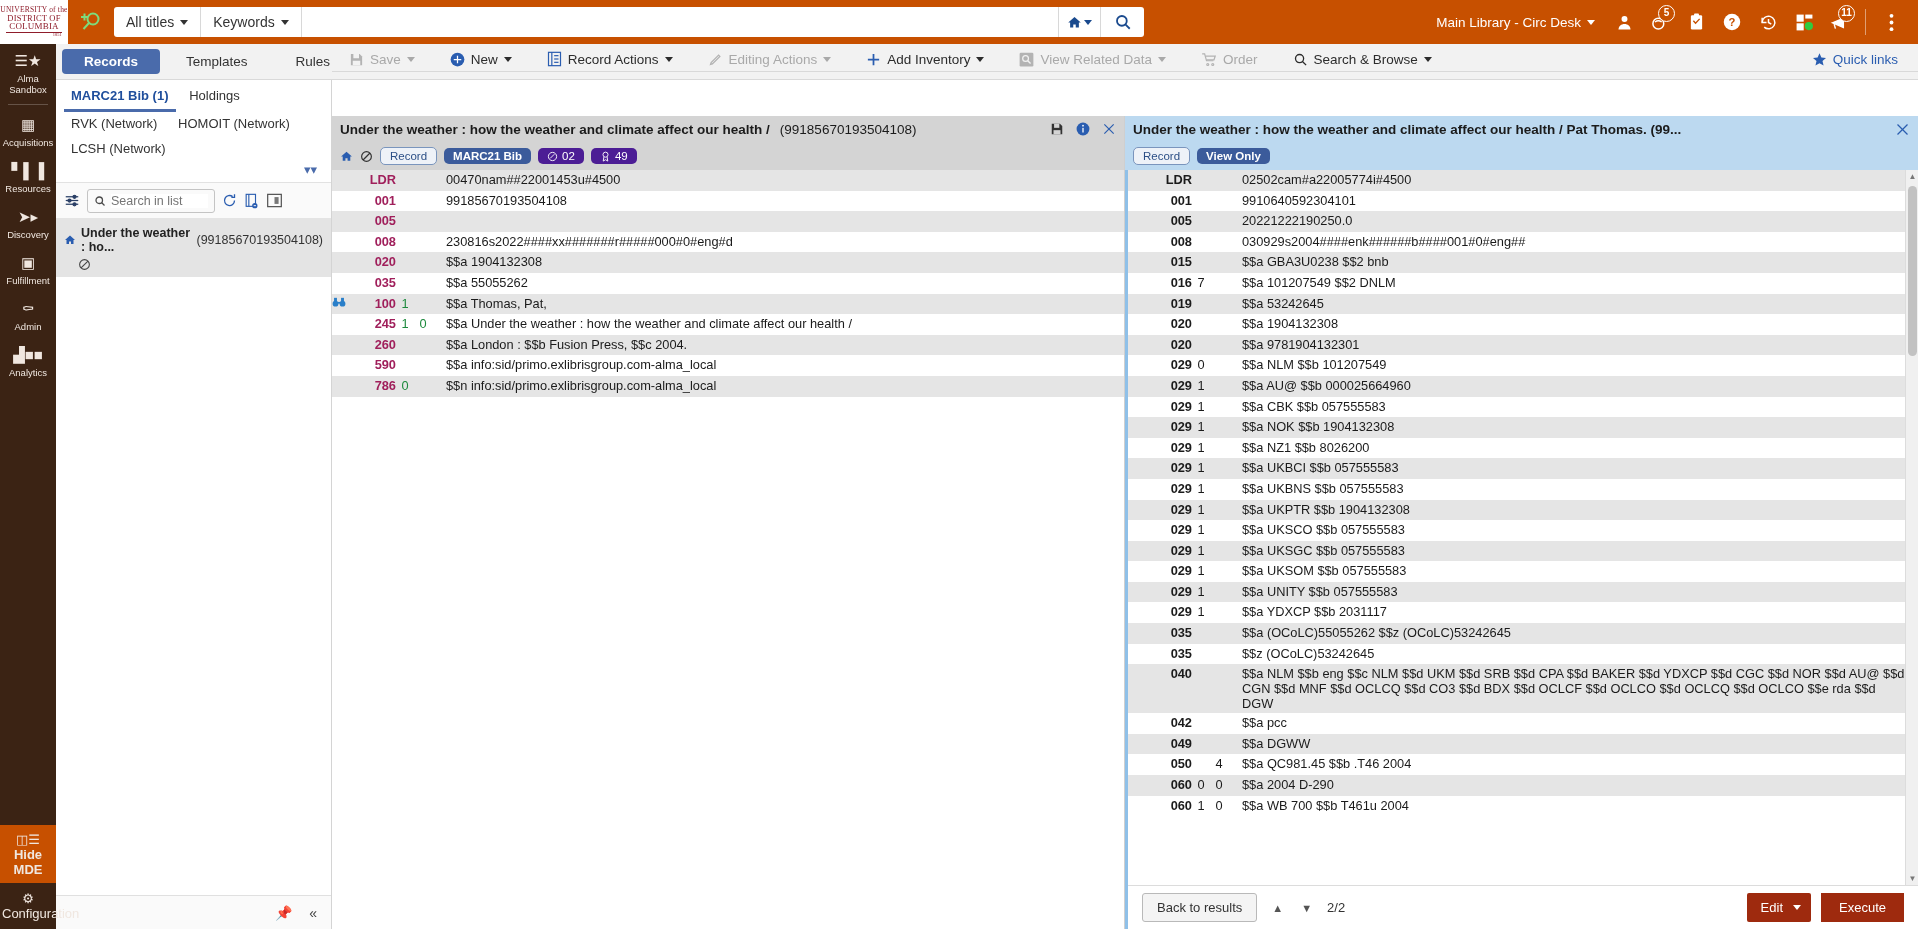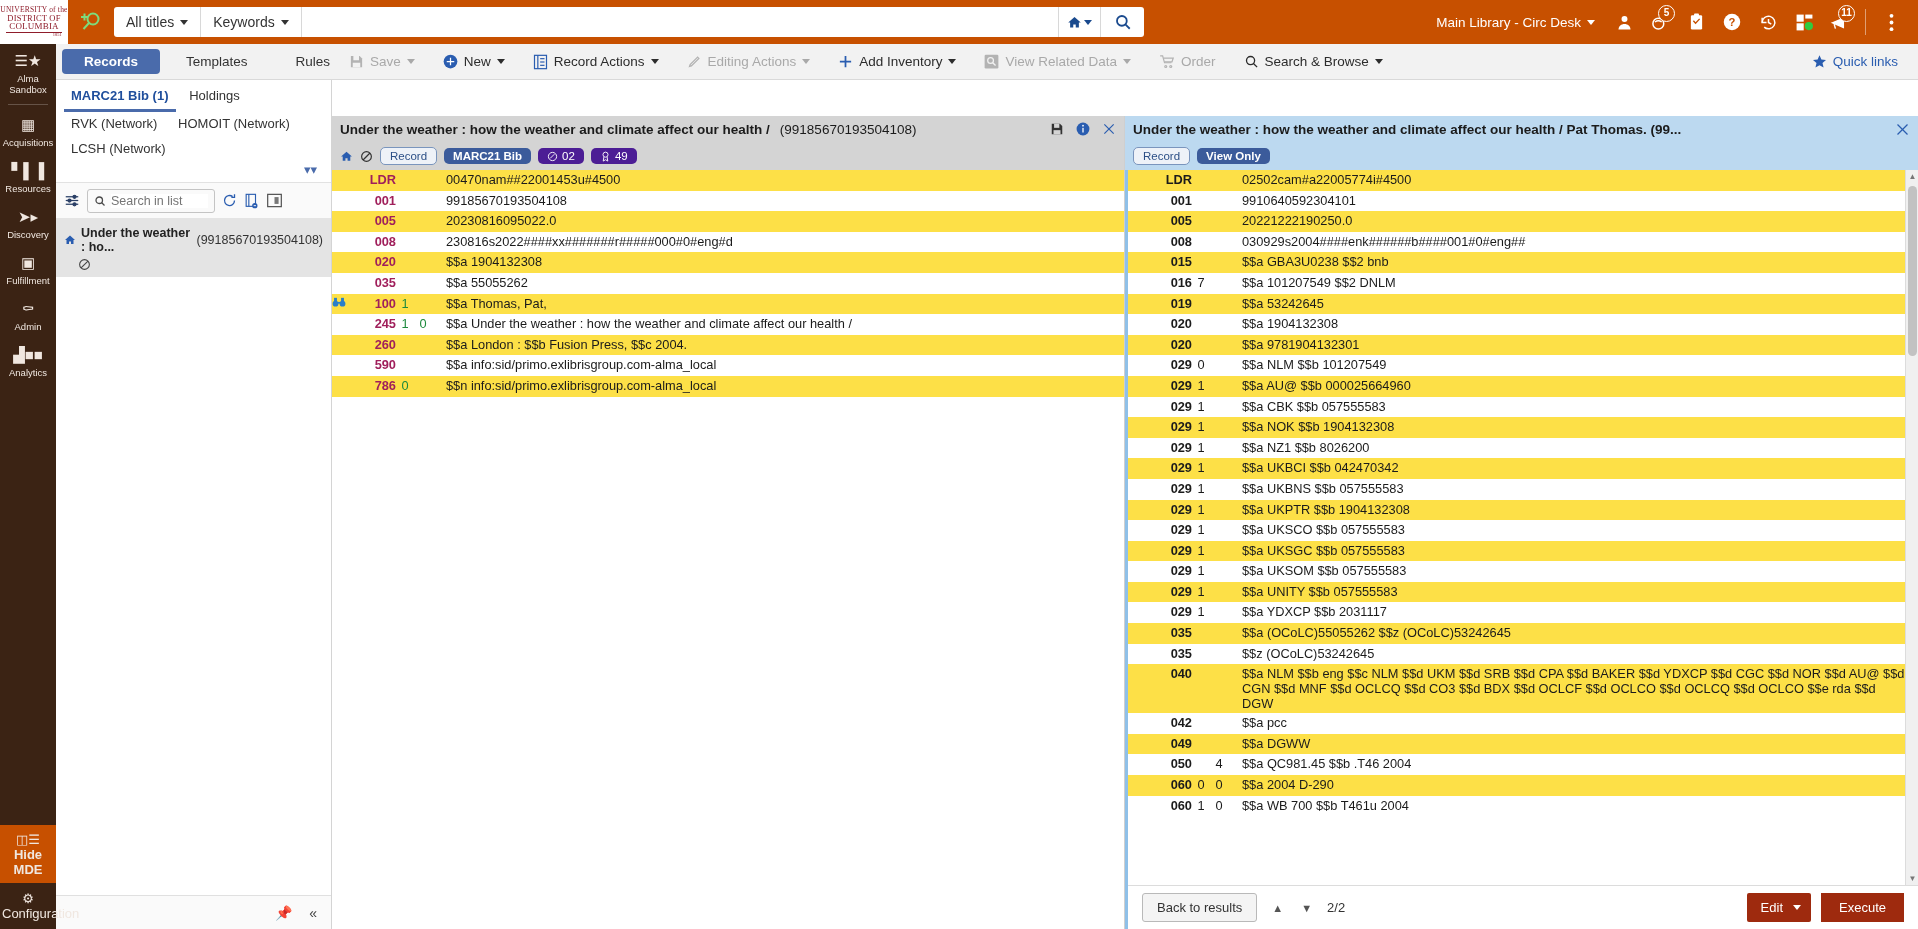--- a/index.html
+++ b/index.html
@@ -76,22 +76,22 @@
   .main { flex: 1; display: flex; flex-direction: column; min-width: 0; background: #fff; }
 
   .tabrow {
     height: 36px; background: #f2f2f2; display: flex; align-items: center; padding: 0 6px;
     border-bottom: 1px solid #d9d9d9; flex: 0 0 36px;
   }
   .ptab { padding: 5px 22px; font-size: 13.5px; color: #333; border-radius: 4px; cursor: pointer; margin-right: 4px; }
   .ptab.active { background: #4a6bab; color: #fff; font-weight: bold; }
 
   .toolbar {
-    position: absolute; left: 332px; right: 0; top: 44px; height: 36px; background: #f2f2f2;
-    display: flex; align-items: center; gap: 10px; padding: 0 8px; border-bottom: 1px solid #d9d9d9;
+    position: absolute; left: 332px; right: 0; top: 44px; height: 28px; background: #f2f2f2;
+    display: flex; align-items: flex-end; gap: 17px; padding: 0 8px; border-bottom: 1px solid #d9d9d9;
     z-index: 12;
   }
   .tb-item { display: flex; align-items: center; gap: 6px; padding: 4px 9px; font-size: 13.5px;
     color: #2c2c2c; cursor: pointer; white-space: nowrap; border-radius: 3px; }
   .tb-item.disabled { color: #a9a9a9; cursor: default; }
   .tb-item .ti { display: inline-flex; align-items: center; color: #2a5db0; }
   .tb-item.disabled .ti { color: #b3b3b3; }
   .tb-quick { margin-left: auto; color: #2a5db0; display: flex; align-items: center; gap: 6px;
     padding: 4px 12px; font-size: 13.5px; cursor: pointer; }
 
@@ -143,21 +143,21 @@
   .pane-bar.rgt { background: #bcd9f0; }
   .pb-ico { color: #2a5db0; display: flex; align-items: center; cursor: pointer; }
   .chip { font-size: 11.5px; padding: 2px 9px; border-radius: 5px; cursor: pointer; white-space: nowrap; }
   .chip-out { border: 1px solid #7a95bd; background: #eef2f8; color: #2c4f86; }
   .chip-fill { background: #3b5b9b; color: #fff; font-weight: bold; }
   .chip-fill2 { background: #4c1d95; color: #fff; display: inline-flex; align-items: center; gap: 4px; }
 
   .marc { flex: 1; overflow: hidden; position: relative; font-size: 12.8px; }
   .marc-scroll { position: absolute; inset: 0; overflow: hidden; }
   .mrow { display: flex; align-items: flex-start; min-height: 20.6px; padding: 2px 0; }
-  .mrow.alt { background: #fde047; }
+  .mrow.alt { background: #e5e5e5; }
   .m-ico { width: 22px; flex: 0 0 22px; text-align: center; color: #2a7fc9; font-size: 11px; padding-top:1px; }
   .m-tag { width: 42px; flex: 0 0 42px; text-align: right; font-weight: bold; }
   .m-i1, .m-i2 { width: 18px; flex: 0 0 18px; text-align: center; }
   .m-val { padding-left: 14px; flex: 1; min-width: 0; word-wrap: break-word; }
 
   .pane-left .m-tag { color: #a01f5b; }
   .pane-left .m-i1, .pane-left .m-i2 { color: #1d8a3d; }
   .pane-left .m-val { color: #1b1b1b; }
   .pane-right .m-tag, .pane-right .m-i1, .pane-right .m-i2, .pane-right .m-val { color: #1b1b1b; }
 
@@ -631,21 +631,20 @@
                     <div class="m-tag">001</div>
                     <div class="m-i1"></div>
                     <div class="m-i2"></div>
                     <div class="m-val">99185670193504108</div>
                   </div>
                   <div class="mrow alt">
                     <div class="m-ico"></div>
                     <div class="m-tag">005</div>
                     <div class="m-i1"></div>
                     <div class="m-i2"></div>
-                    <div class="m-val">20230816095022.0</div>
                   </div>
                   <div class="mrow">
                     <div class="m-ico"></div>
                     <div class="m-tag">008</div>
                     <div class="m-i1"></div>
                     <div class="m-i2"></div>
                     <div class="m-val">230816s2022####xx#######r#####000#0#eng#d</div>
                   </div>
                   <div class="mrow alt">
                     <div class="m-ico"></div>
@@ -826,21 +825,21 @@
                       <div class="m-tag">029</div>
                       <div class="m-i1">1</div>
                       <div class="m-i2"></div>
                       <div class="m-val">$$a NZ1 $$b 8026200</div>
                     </div>
                     <div class="mrow alt">
                       <div class="m-ico"></div>
                       <div class="m-tag">029</div>
                       <div class="m-i1">1</div>
                       <div class="m-i2"></div>
-                      <div class="m-val">$$a UKBCI $$b 042470342</div>
+                      <div class="m-val">$$a UKBCI $$b 057555583</div>
                     </div>
                     <div class="mrow">
                       <div class="m-ico"></div>
                       <div class="m-tag">029</div>
                       <div class="m-i1">1</div>
                       <div class="m-i2"></div>
                       <div class="m-val">$$a UKBNS $$b 057555583</div>
                     </div>
                     <div class="mrow alt">
                       <div class="m-ico"></div>

